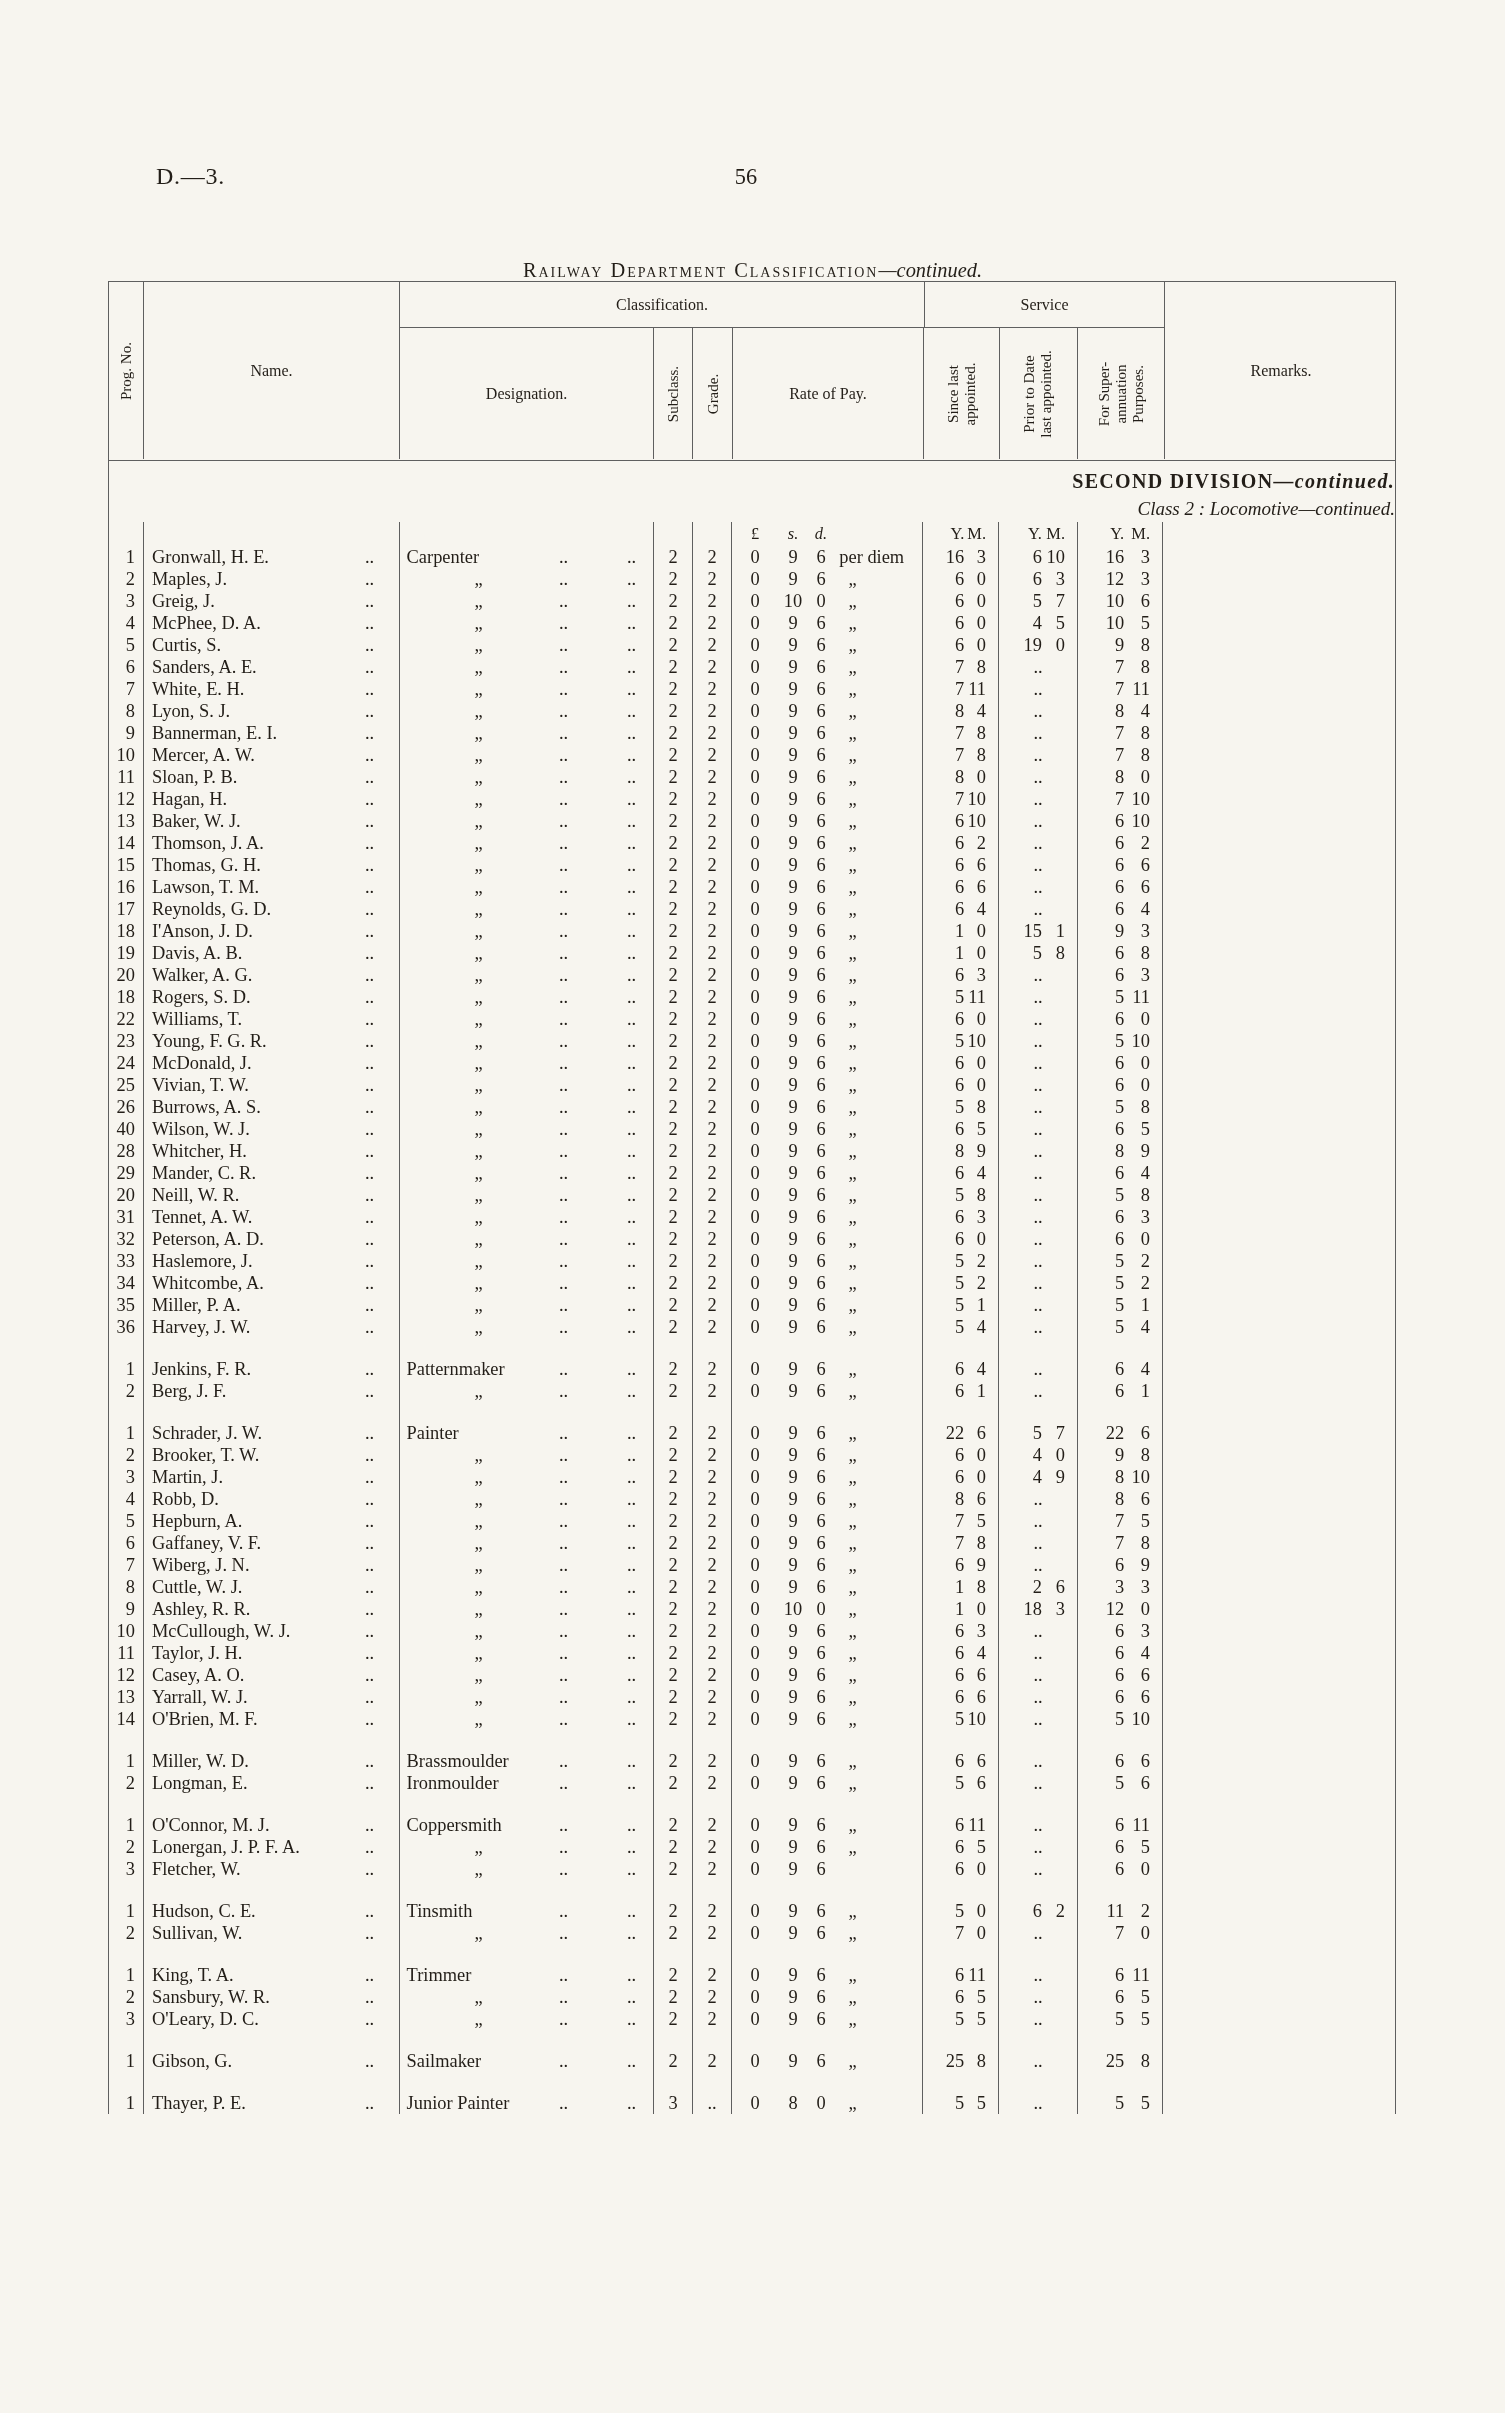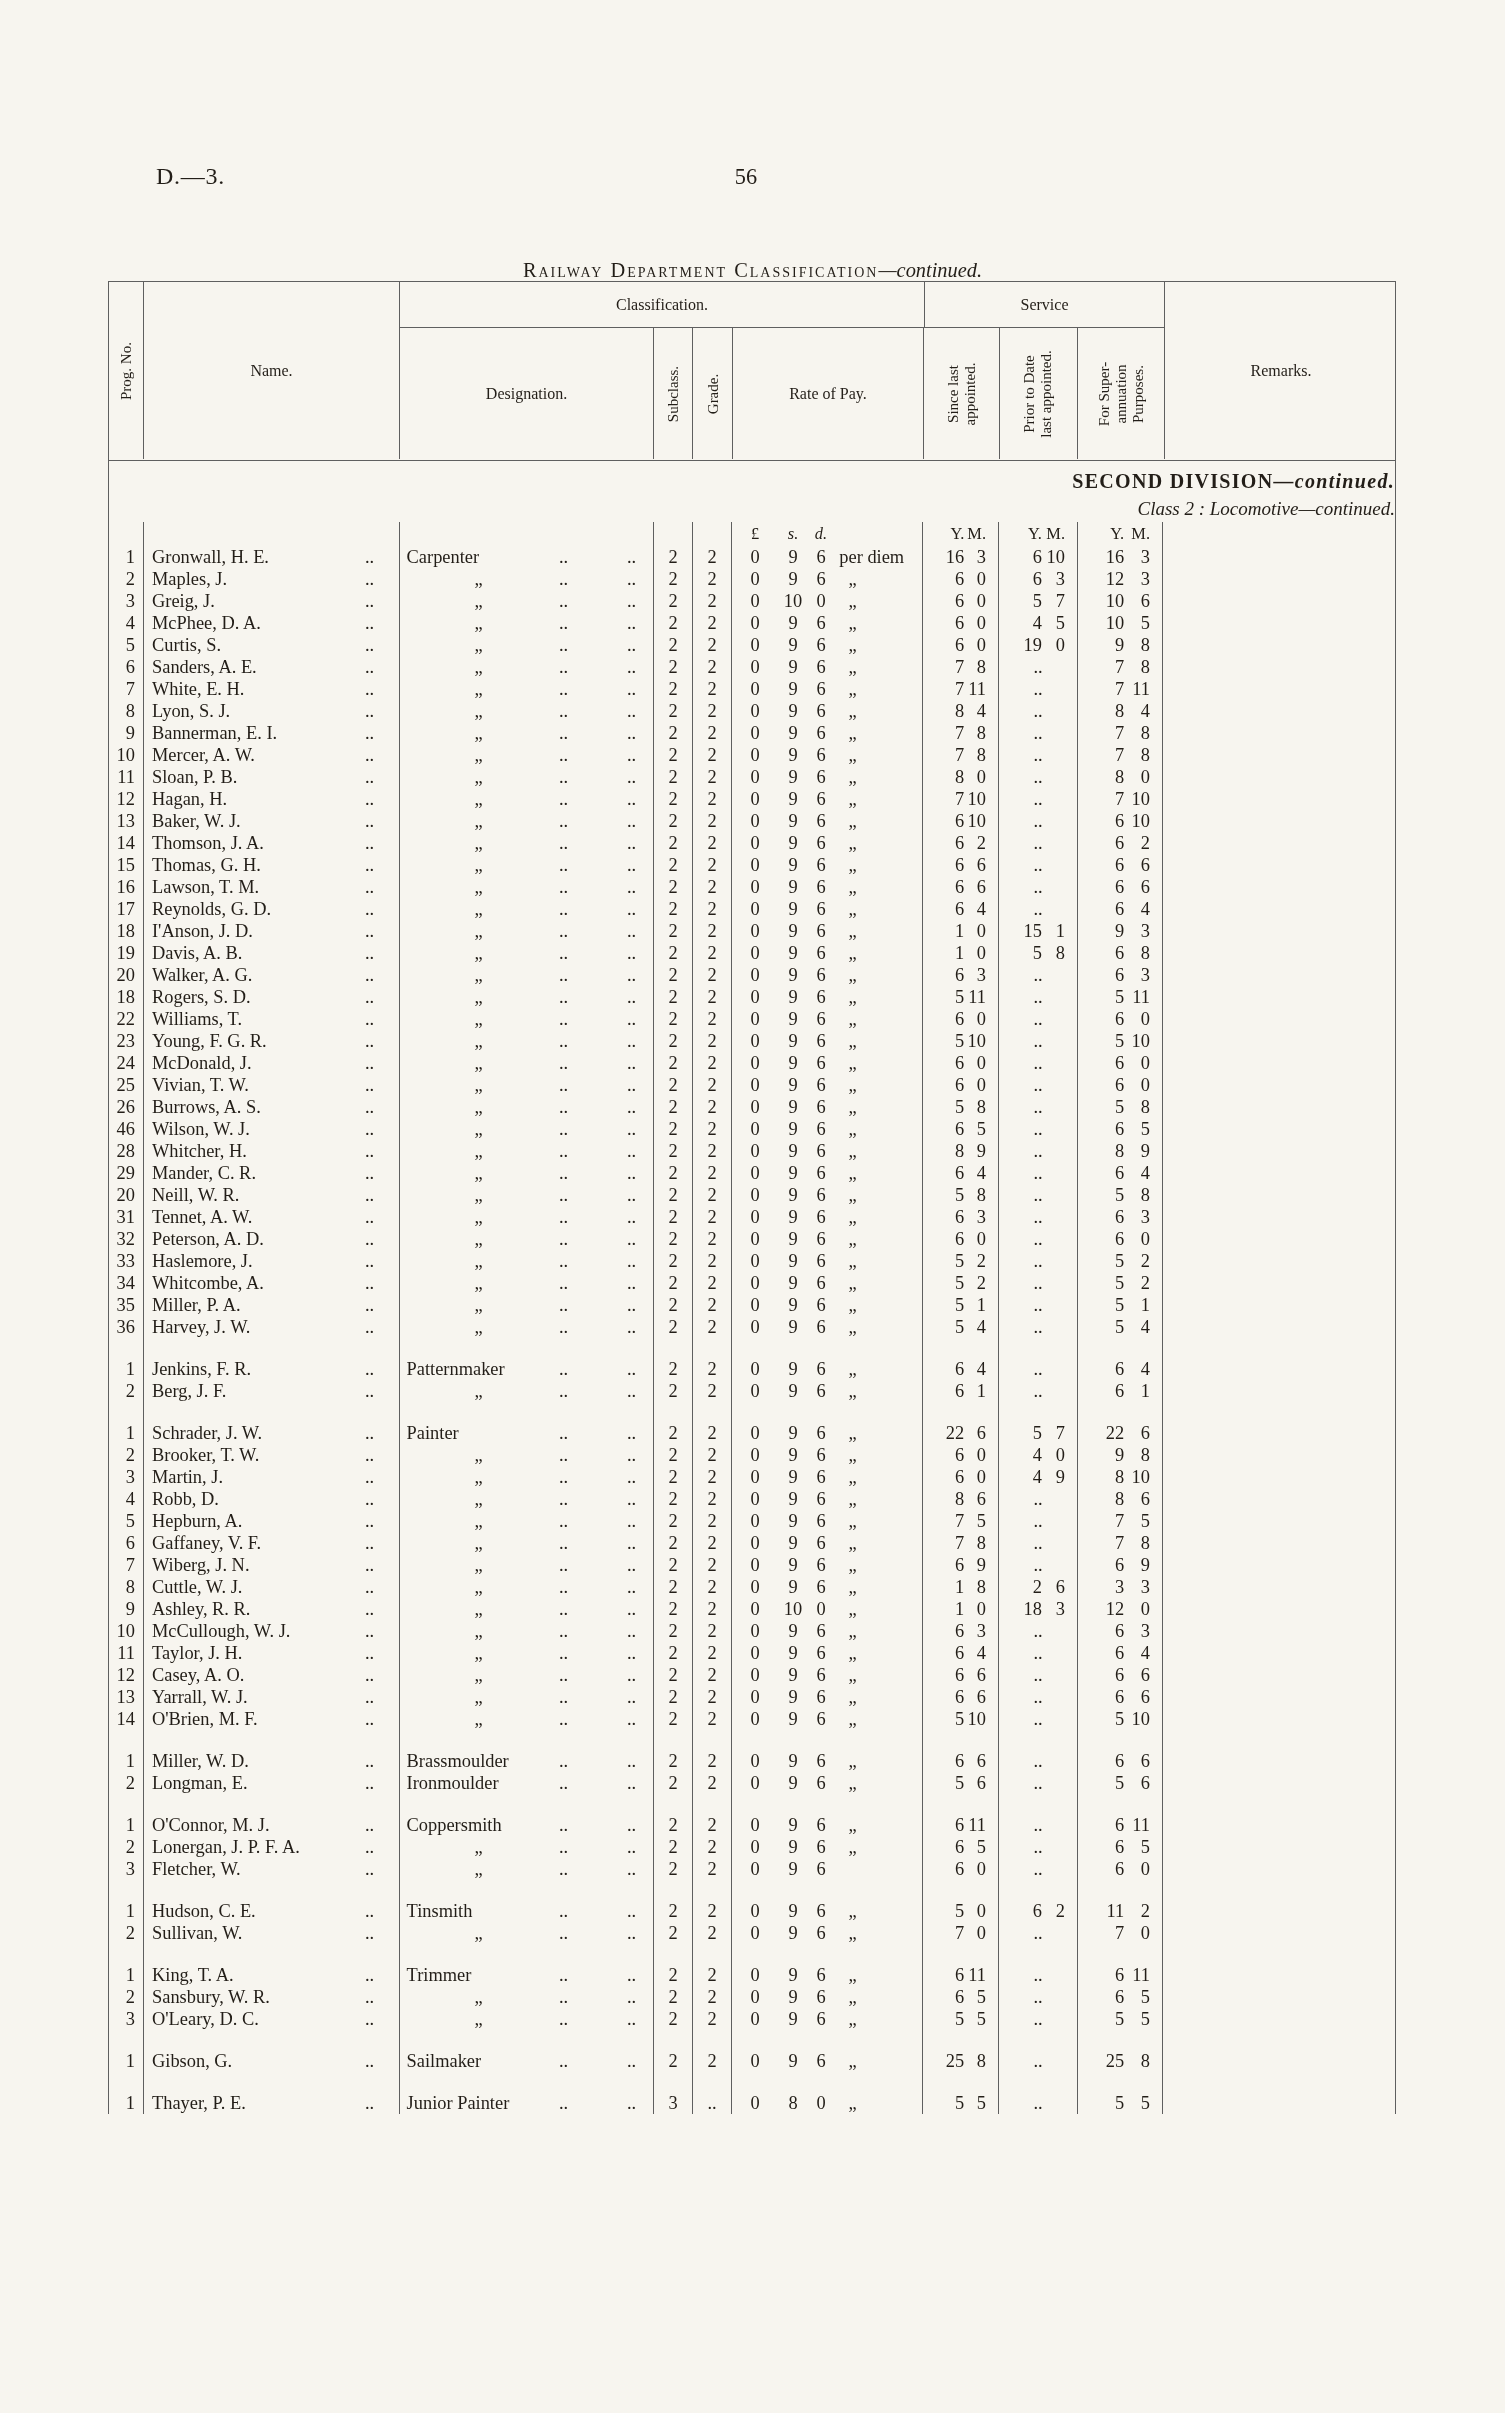--- a/index.html
+++ b/index.html
@@ -747,21 +747,21 @@
           <div class="c-prior br">
             <span class="dd">..</span>
           </div>
           <div class="c-super br">
             <span class="yv">5</span>
             <span class="mv">8</span>
           </div>
           <div class="c-rem"></div>
         </div>
         <div class="trow">
-          <div class="c-prog br">46</div>
+          <div class="c-prog br">40</div>
           <div class="c-name br"><span>Wilson, W. J.</span><span class="nmdots">..</span></div>
           <div class="c-desig br"><span class="ditto">„</span><span class="dgd d1">..</span><span class="dgd d2">..</span></div>
           <div class="c-sub br">2</div>
           <div class="c-grade br">2</div>
           <div class="c-payL">0</div>
           <div class="c-payS">9</div>
           <div class="c-payD">6</div>
           <div class="c-per br"><span class="perd">„</span></div>
           <div class="c-since br">
             <span class="yv">6</span>

